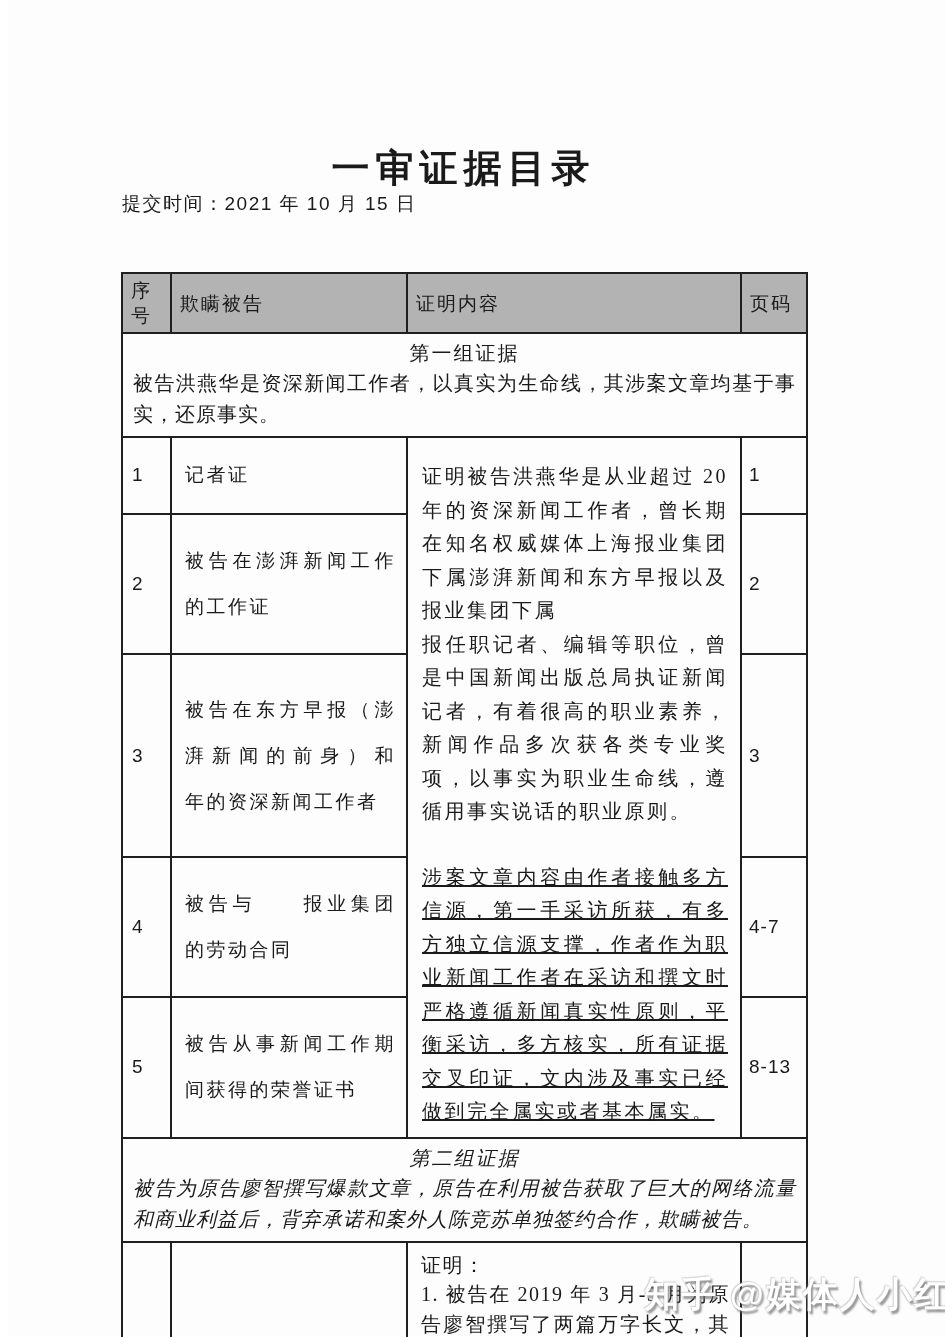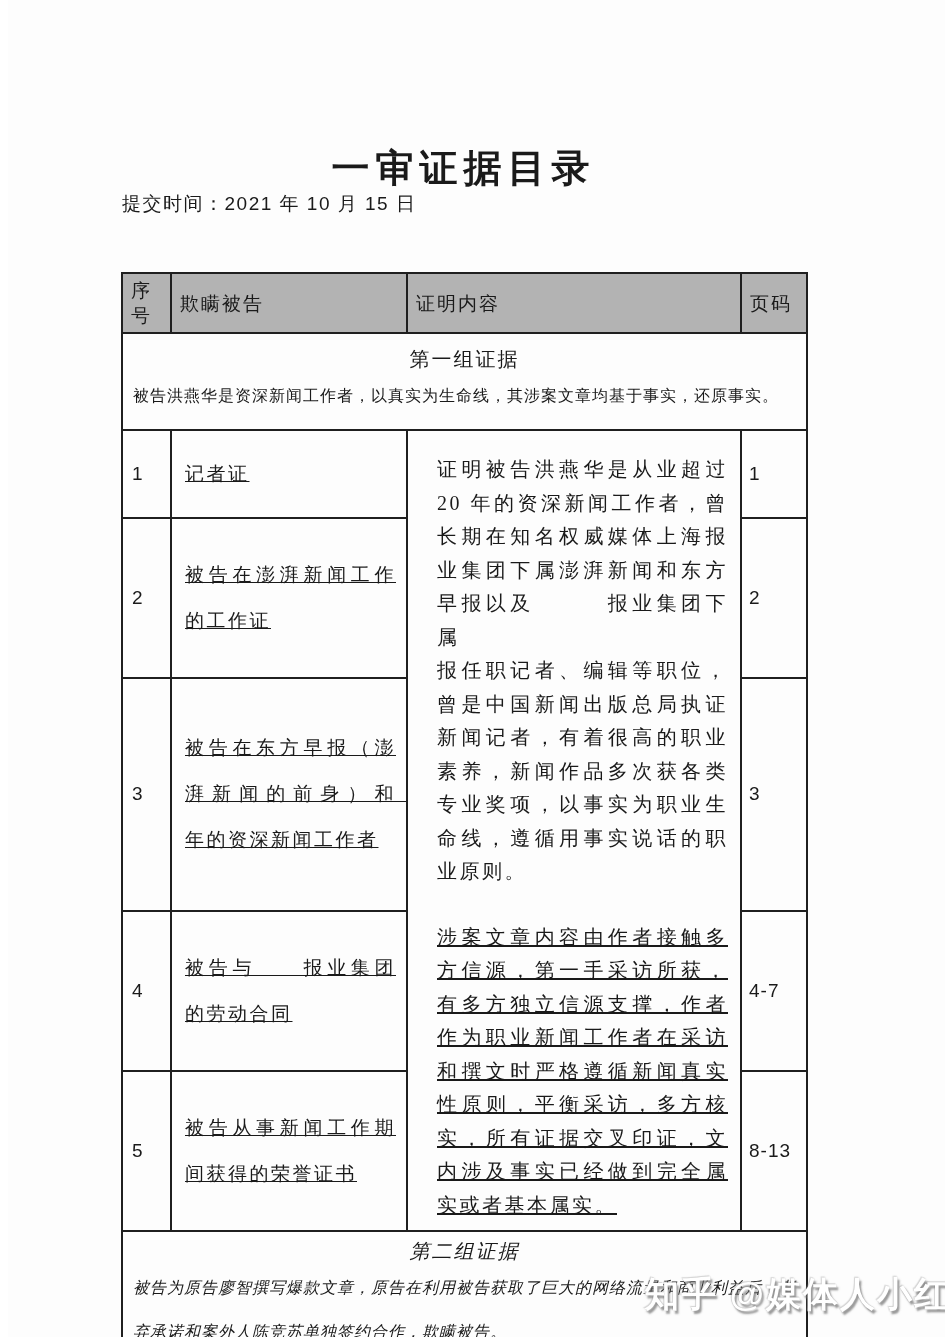--- a/index.html
+++ b/index.html
@@ -31,38 +31,38 @@
   .r-head { height:58px;font-family:Liberation Serif, serif; }
   .r-g1 { height:97px; }
   .r1 { height:56px; } .r2 { height:92px; } .r3 { height:145px; }
   .r4 { height:97px; } .r5 { height:96px; }
   .r-g2 { height:92px;font-style:italic; }
   .r6 { height:292px; }
 
   td.cell-no { padding:2px 4px 2px 9px; font-size:19px; }
   td.cell-material {
     padding:4px 10px 4px 13px; font-size:19px; line-height:46px;
-    letter-spacing:2.5px; text-align:justify;text-decoration:underline;
+    letter-spacing:2.5px; text-align:justify;
   }
   td.cell-page { padding:2px 2px 2px 7px; font-size:19px; letter-spacing:1px; }
   td.cell-proof {
-    vertical-align:top; padding:22px 12px 8px 29px;
+    vertical-align:top; padding:22px 12px 8px 14px;
     font-size:20px; line-height:33.5px; letter-spacing:2.5px;
     text-align:justify;
   }
   .proof-par { white-space:pre-line; }
   .proof-par + .proof-par { margin-top:32px;text-decoration:underline; }
   td.cell-proof6 {
     vertical-align:top; padding:8px 10px 4px 13px;
     font-size:20px; line-height:29.5px; letter-spacing:1.5px;
     font-weight:bold; white-space:pre-line; text-align:justify;
   }
   td.cell-group { padding:5px 10px 6px 10px; font-weight:bold; }
   .group-title { text-align:center; font-size:20px; letter-spacing:2px; line-height:29px; }
-  .group-desc { font-size:16px; letter-spacing:1px; line-height:44px; text-align:justify; }
+  .group-desc { font-size:20px; letter-spacing:1px; line-height:31px; text-align:justify; }
   td.bottom-align { vertical-align:bottom; padding-bottom:12px; }
 
   .watermark {
     position:absolute; right:2px; top:1271px; z-index:5;
     font-family:"Liberation Sans", sans-serif;
     font-size:35px; font-weight:bold; letter-spacing:2px; white-space:nowrap;
     color:#ffffff;
     text-shadow: 2px 3px 2px rgba(110,110,110,0.70),
                  -1px -1px 1px rgba(150,150,150,0.35),
                  0 0 1px rgba(130,130,130,0.5);

